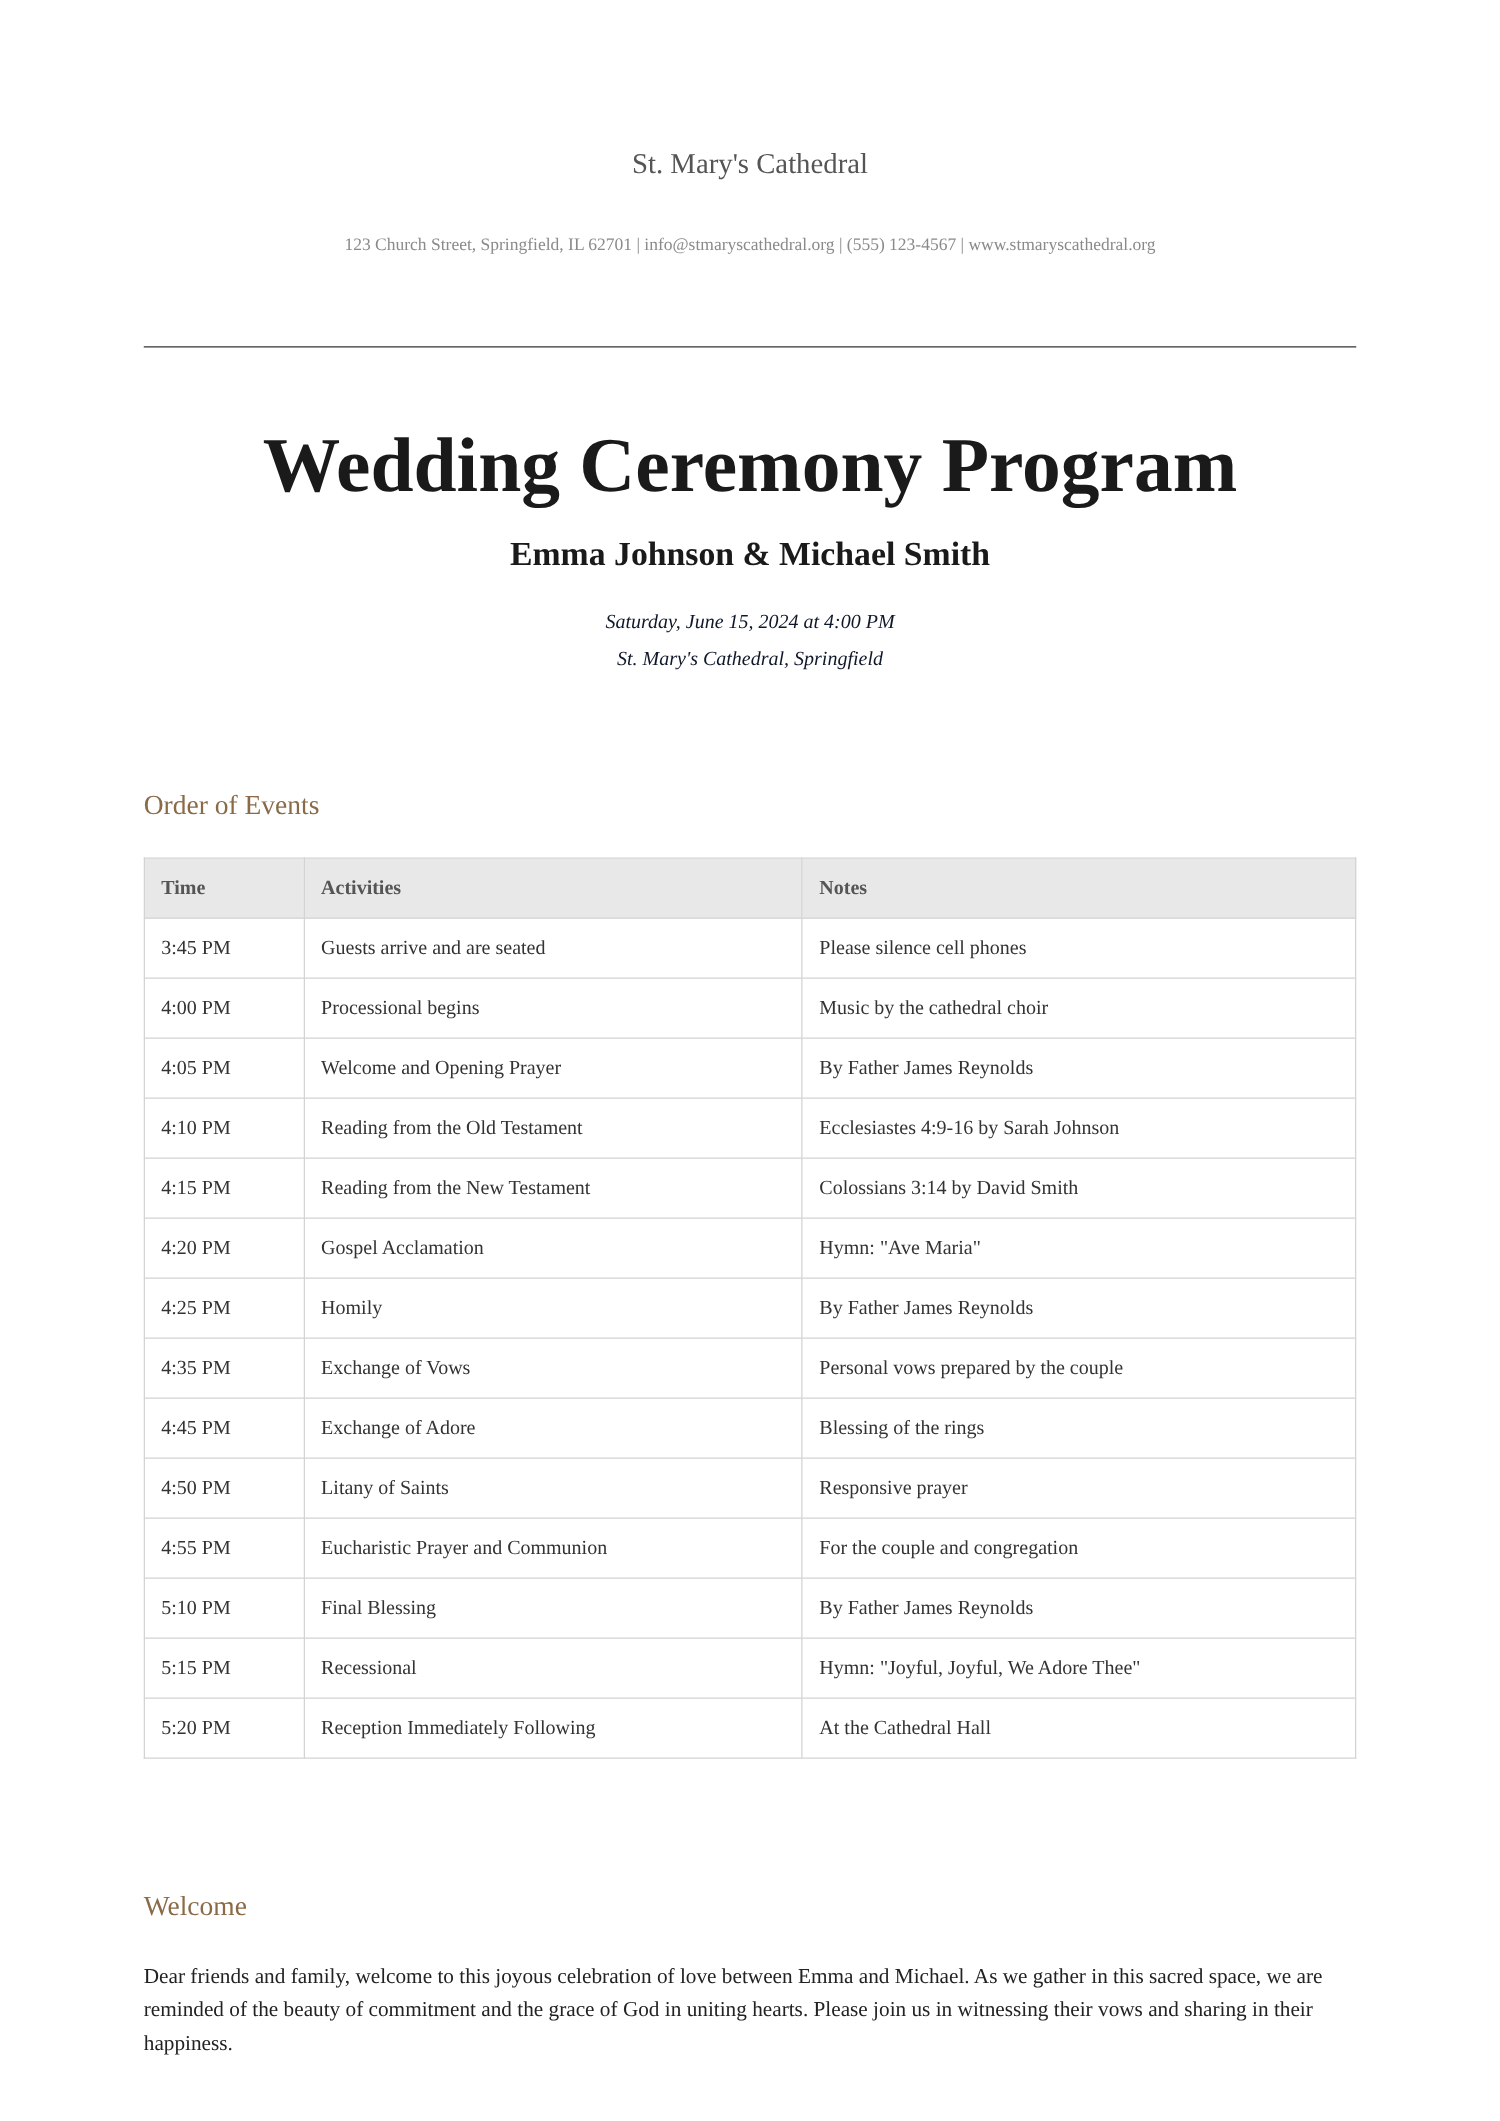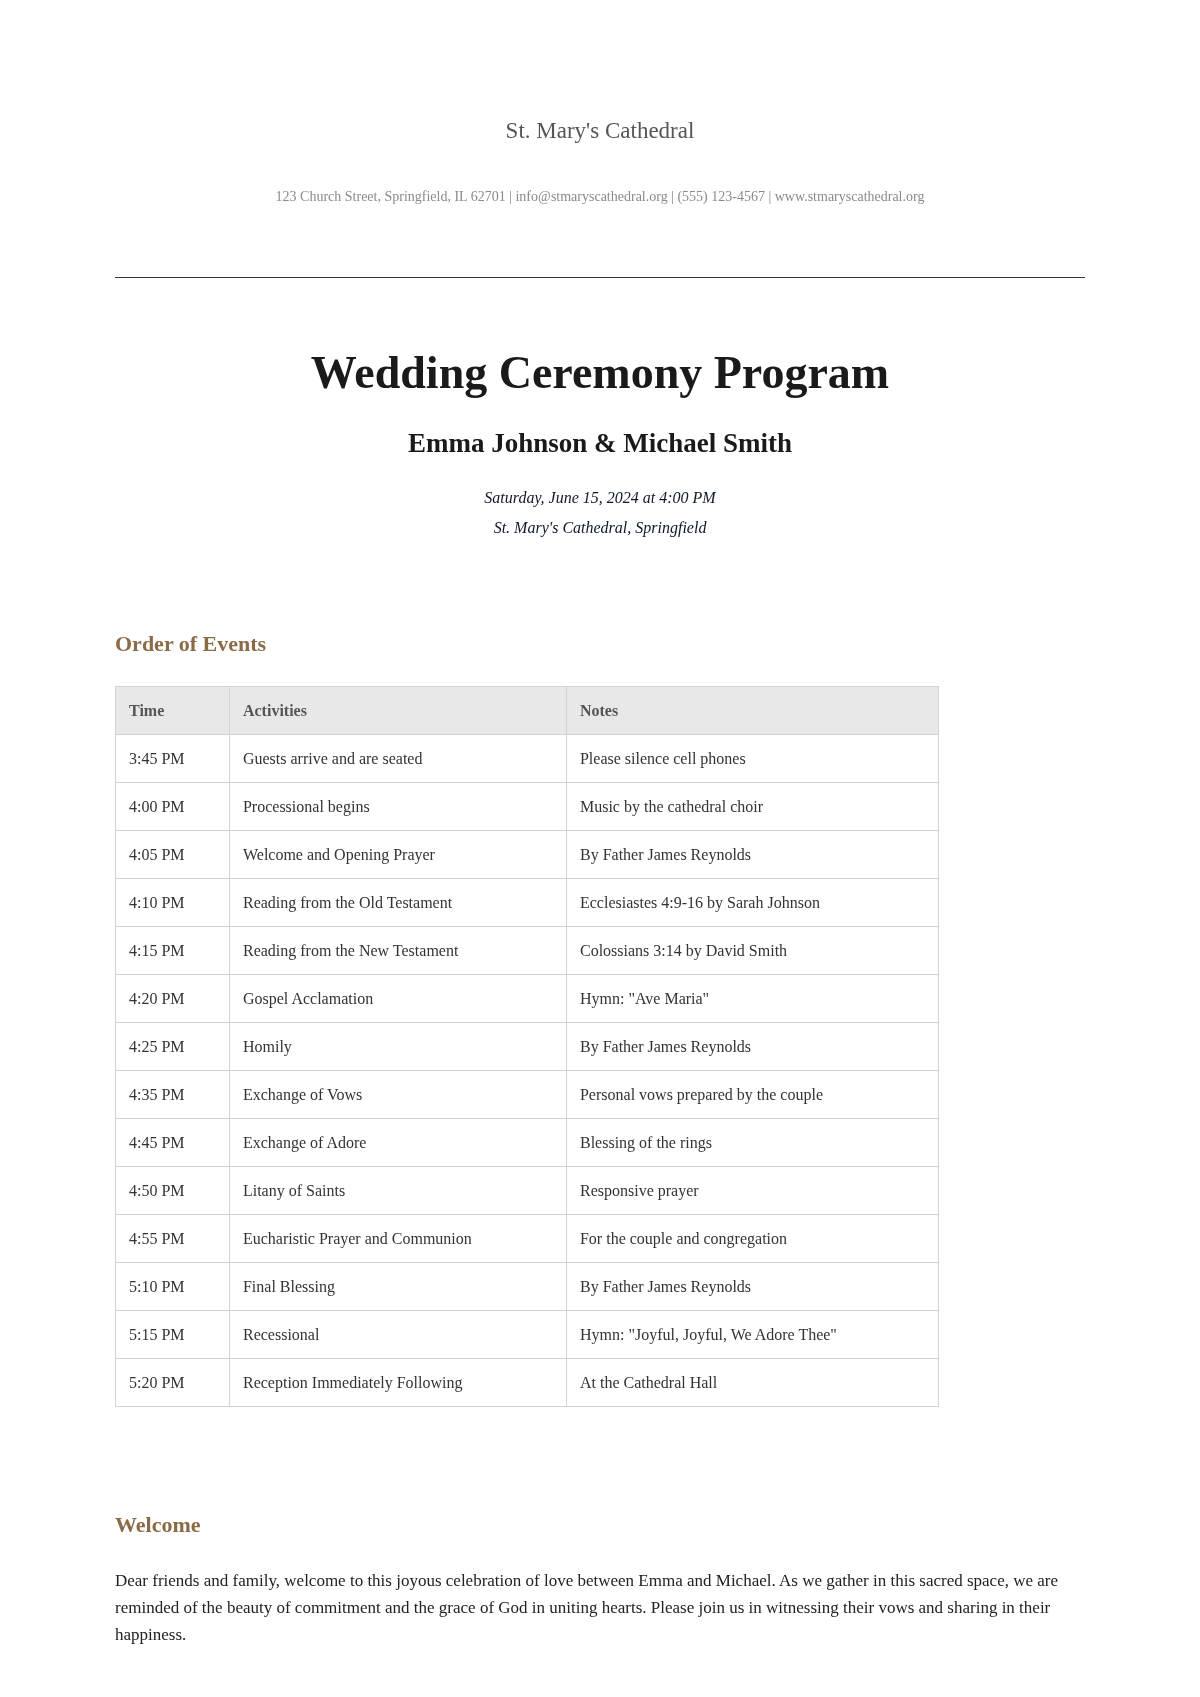--- a/index.html
+++ b/index.html
@@ -39,21 +39,21 @@
       border-top: 1.5px solid #333;
     }
     .title-block {
       position: absolute;
       top: 345px;
       left: 0;
       width: 1200px;
       text-align: center;
     }
     .doc-title {
-      font-size: 46px;
+      font-size: 62px;
       font-weight: bold;
       color: #1a1a1a;
       line-height: 56px;
       margin: 0;
     }
     .couple {
       margin-top: 26px;
       font-size: 27px;
       font-weight: bold;
       color: #1a1a1a;
@@ -63,31 +63,31 @@
       font-size: 16px;
       font-style: italic;
       color: #0f172a;
       line-height: 30px;
     }
     .date-line { margin-top: 24px; }
     .section-heading {
       position: absolute;
       left: 115px;
       font-size: 22px;
-      font-weight: bold;
+      font-weight: normal;
       color: #8b6b47;
       line-height: 28px;
     }
     .h-events { top: 612px; }
     .h-welcome { top: 1493px; }
     table.events {
       position: absolute;
       left: 115px;
       top: 686px;
-      width: 824px;
+      width: 970px;
       border-collapse: collapse;
       font-size: 16px;
     }
     table.events th, table.events td {
       border: 1.5px solid #d3d3d3;
       text-align: left;
       padding: 0 13px;
       height: 47px;
       vertical-align: middle;
     }

